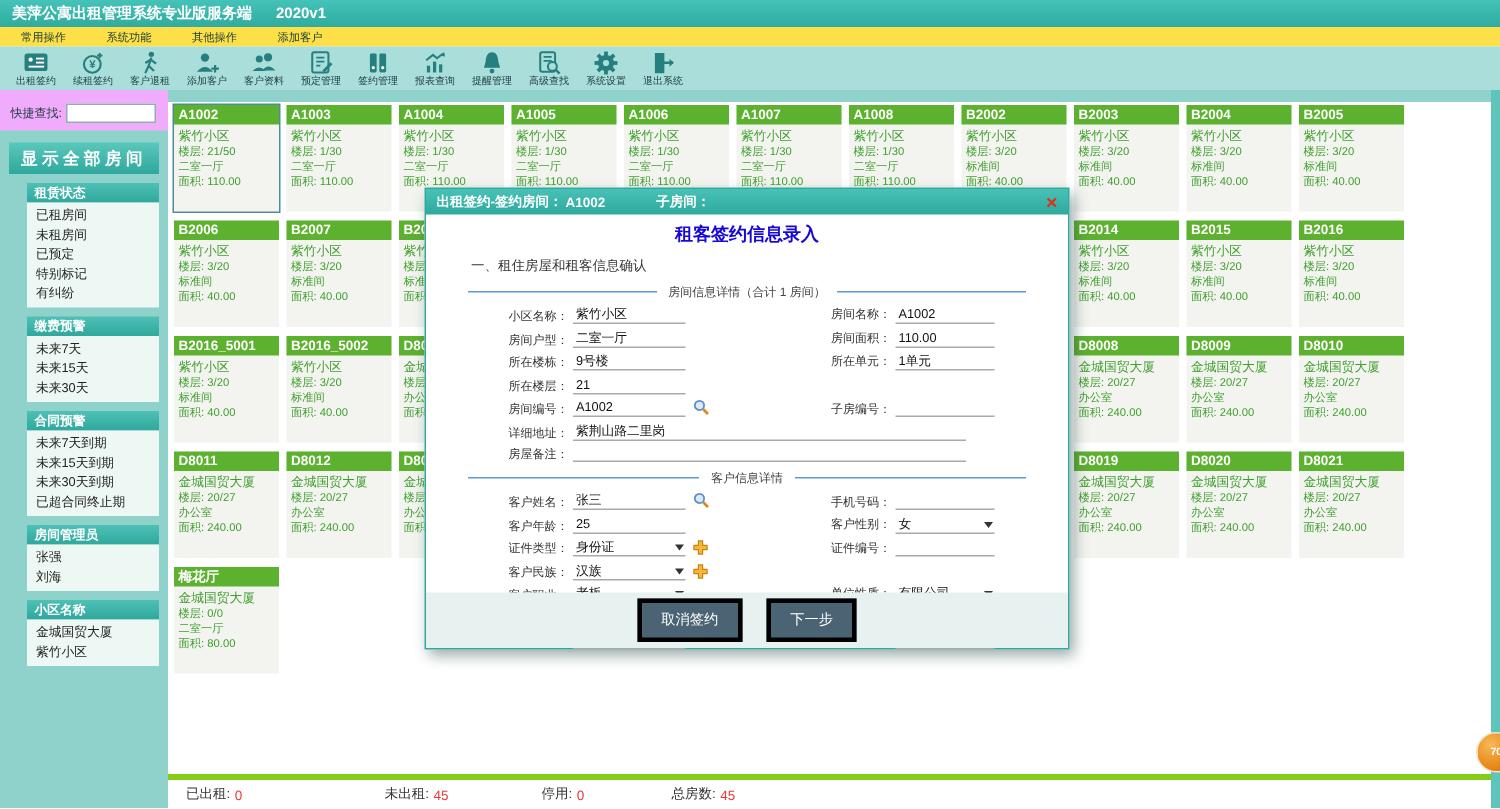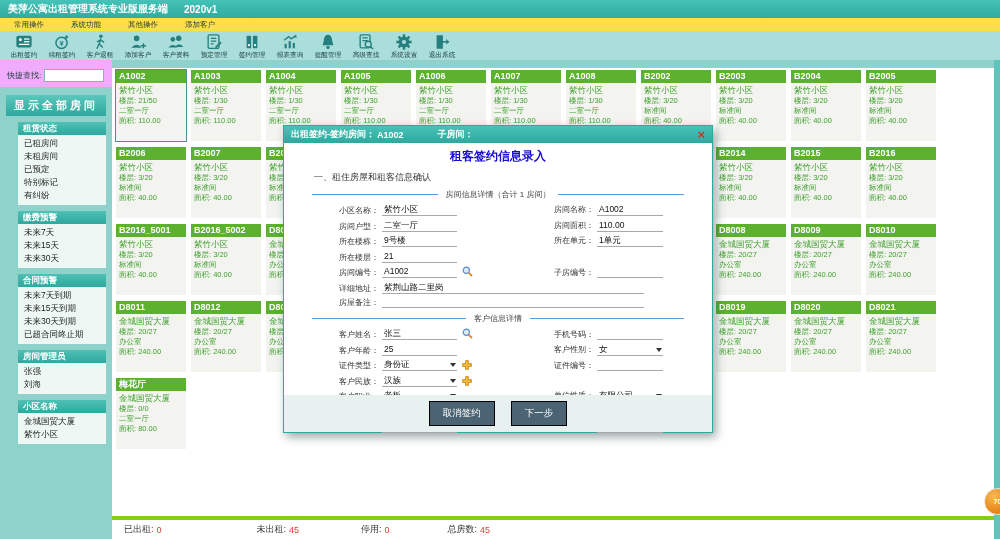--- a/index.html
+++ b/index.html
@@ -45,21 +45,21 @@
   .mdiv::before,.mdiv::after{content:"";flex:1;border-top:1px solid #5b9bd5;margin:0 8px;}
   .mrow{display:flex;align-items:flex-end;margin:0 0 3.5px 40px;min-height:11px;}
   .mleft{display:flex;align-items:flex-end;width:215px;flex:none;}
   .mright{display:flex;align-items:flex-start;}
   .ml{width:55px;flex:none;text-align:right;font-size:8px;color:#333;line-height:11px;white-space:nowrap;}
   .mv{border-bottom:1px solid #a9a9a9;min-height:11px;font-size:8.5px;color:#111;margin-left:3px;padding:0 2px;line-height:11px;position:relative;white-space:nowrap;}
   .w75{width:75px;}.w66{width:66px;}.wide{width:262px;}
   .dd{position:absolute;right:1px;bottom:3px;width:0;height:0;border-left:3px solid transparent;border-right:3px solid transparent;border-top:4px solid #333;cursor:pointer;}
   .mini{margin:0 0 1px 5px;flex:none;cursor:pointer;}
   .btnbar{position:absolute;left:0;right:0;bottom:0;height:37px;background:#e7f2f0;display:flex;align-items:center;justify-content:center;gap:16px;}
-  .mbtn{background:#4a6473;border:1px solid #000000;color:#fff;font-size:9.5px;padding:5px 13px;cursor:pointer;white-space:nowrap;}
+  .mbtn{background:#4a6473;border:3px solid #000000;color:#fff;font-size:9.5px;padding:5px 13px;cursor:pointer;white-space:nowrap;}
 
   .statusbar{position:absolute;left:112px;right:6px;bottom:0;height:23px;background:#fff;border-top:4px solid #84cc16;display:flex;align-items:center;padding-left:12px;font-size:9px;color:#333;z-index:2;}
   .sbitem{display:flex;align-items:center;}
   .sbitem .num{color:#e53935;margin-left:3px;}
   .sbitem:nth-child(1){margin-right:95px;}
   .sbitem:nth-child(2){margin-right:62px;}
   .sbitem:nth-child(3){margin-right:58px;}
 
   .badge{position:absolute;right:-11px;top:488px;width:27px;height:27px;border-radius:50%;background:radial-gradient(circle at 35% 30%,#f7b955,#e8891c 60%,#c96f0a);border:1px solid #fbe3c0;color:#fff;font-size:7px;font-weight:bold;display:flex;align-items:center;justify-content:center;z-index:20;cursor:pointer;}
 </style>

